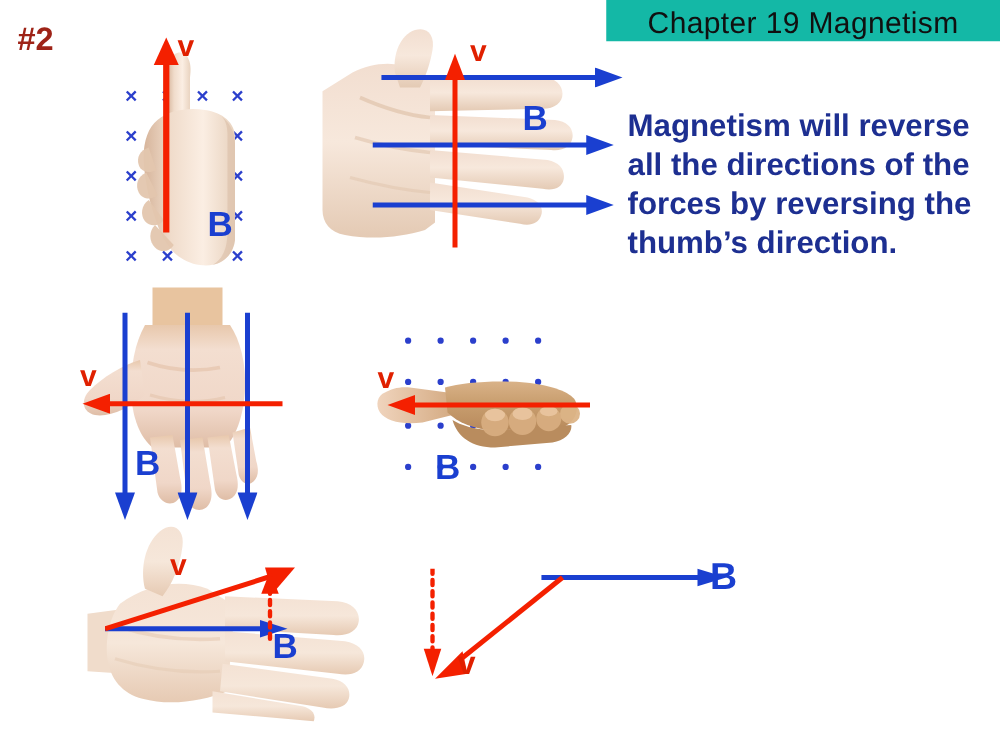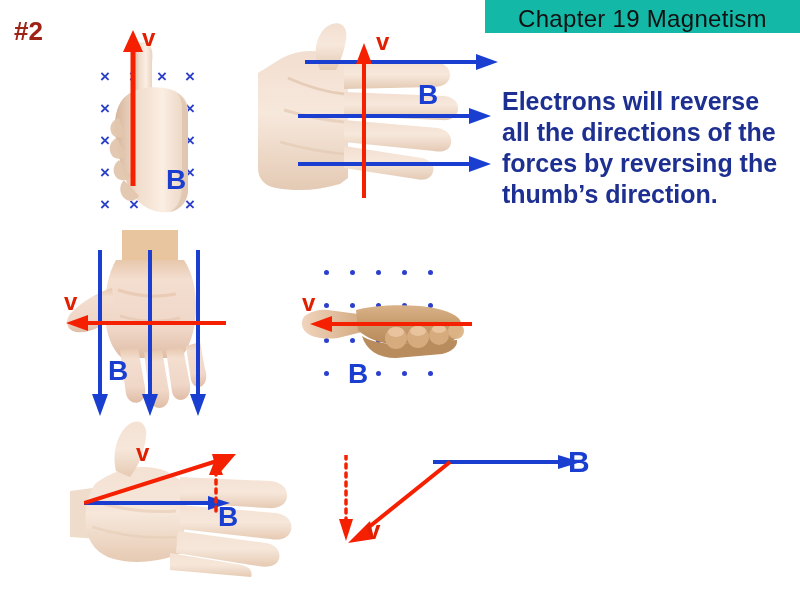--- a/index.html
+++ b/index.html
@@ -80,21 +80,21 @@
 <body>
 
 <div id="slide">
 
   <div class="abs" id="slide-number">#2</div>
 
   <div class="abs" id="title-banner">
     <span id="title-text">Chapter 19 Magnetism</span>
   </div>
 
-  <div class="abs" id="body-text">Electrons will reverse all the directions of the forces by reversing the thumb’s direction.</div>
+  <div class="abs" id="body-text">Magnetism will reverse all the directions of the forces by reversing the thumb’s direction.</div>
 
   <div class="abs" style="left:92px; top:22px; width:120px; height:200px;">
 
     <div class="abs" style="left:0px; top:0px; width:120px; height:200px;">
       <span class="abs xmark" style="left:8px;  top:46px;">×</span>
       <span class="abs xmark" style="left:37px; top:46px;">×</span>
       <span class="abs xmark" style="left:65px; top:46px;">×</span>
       <span class="abs xmark" style="left:93px; top:46px;">×</span>
 
       <span class="abs xmark" style="left:8px;  top:78px;">×</span>

